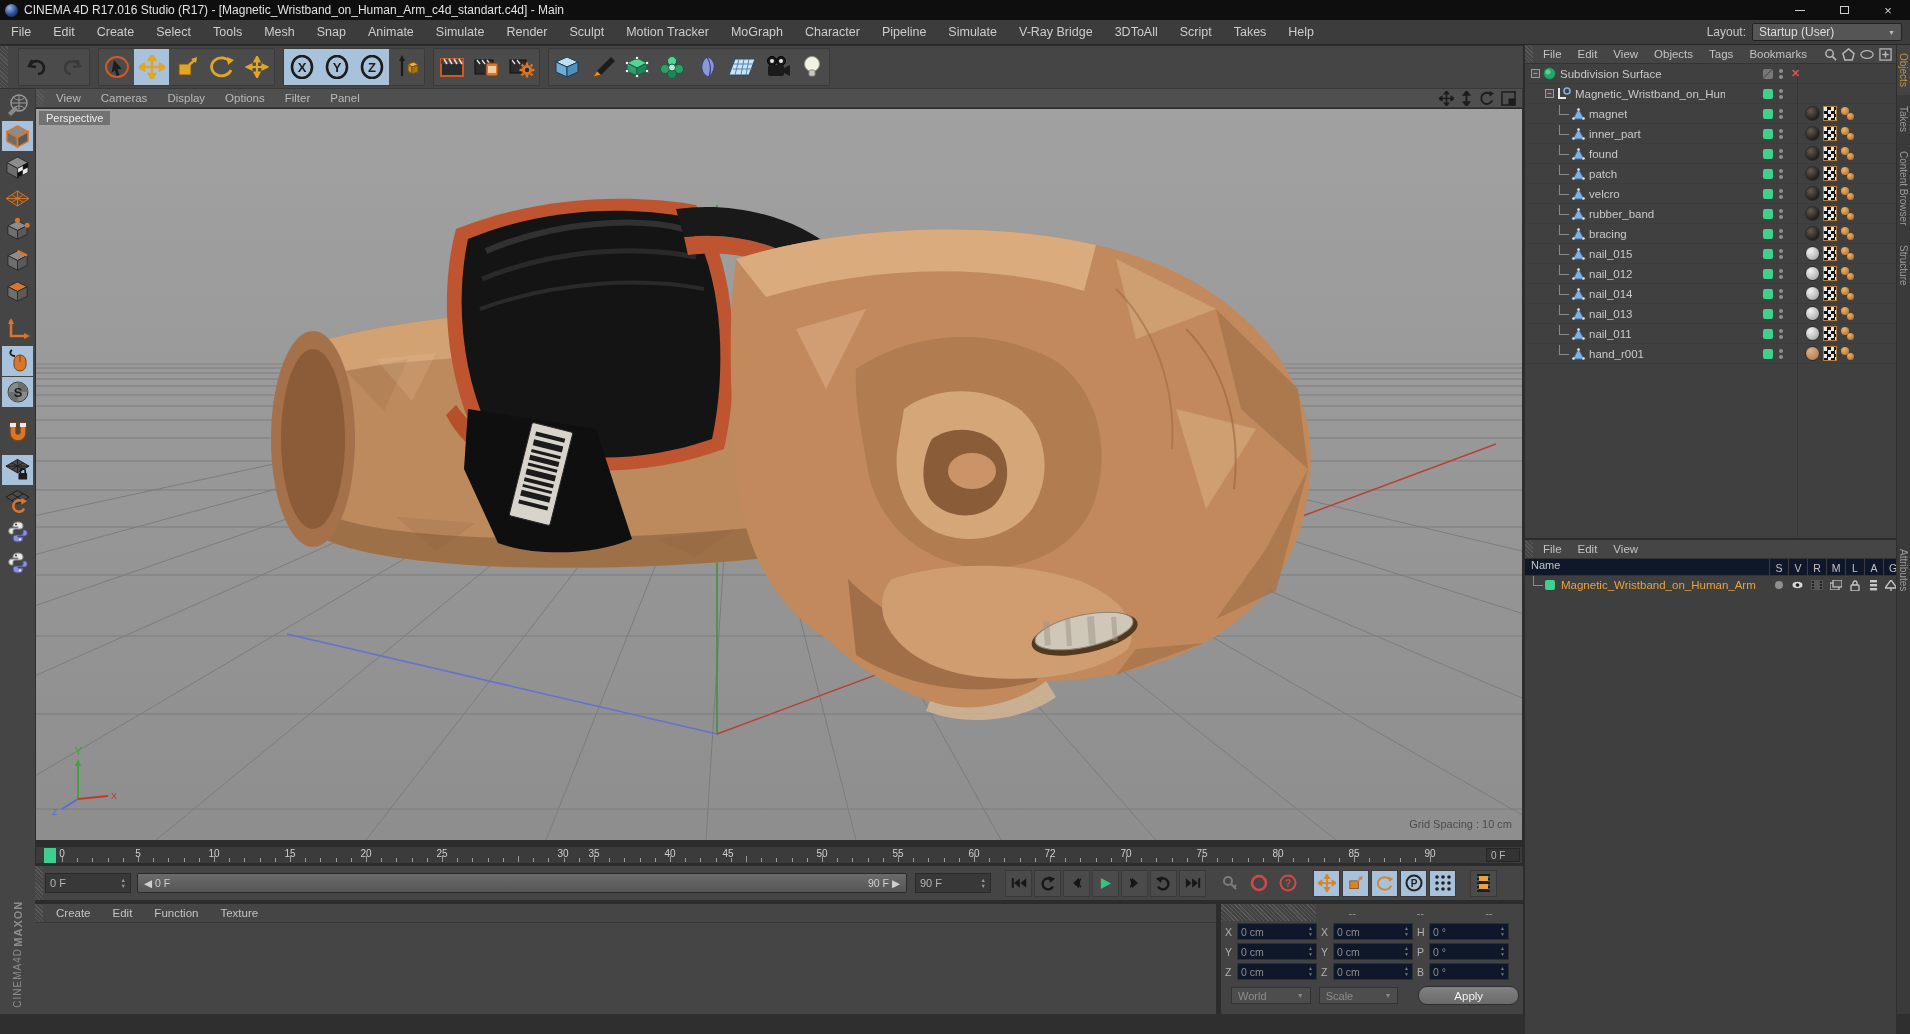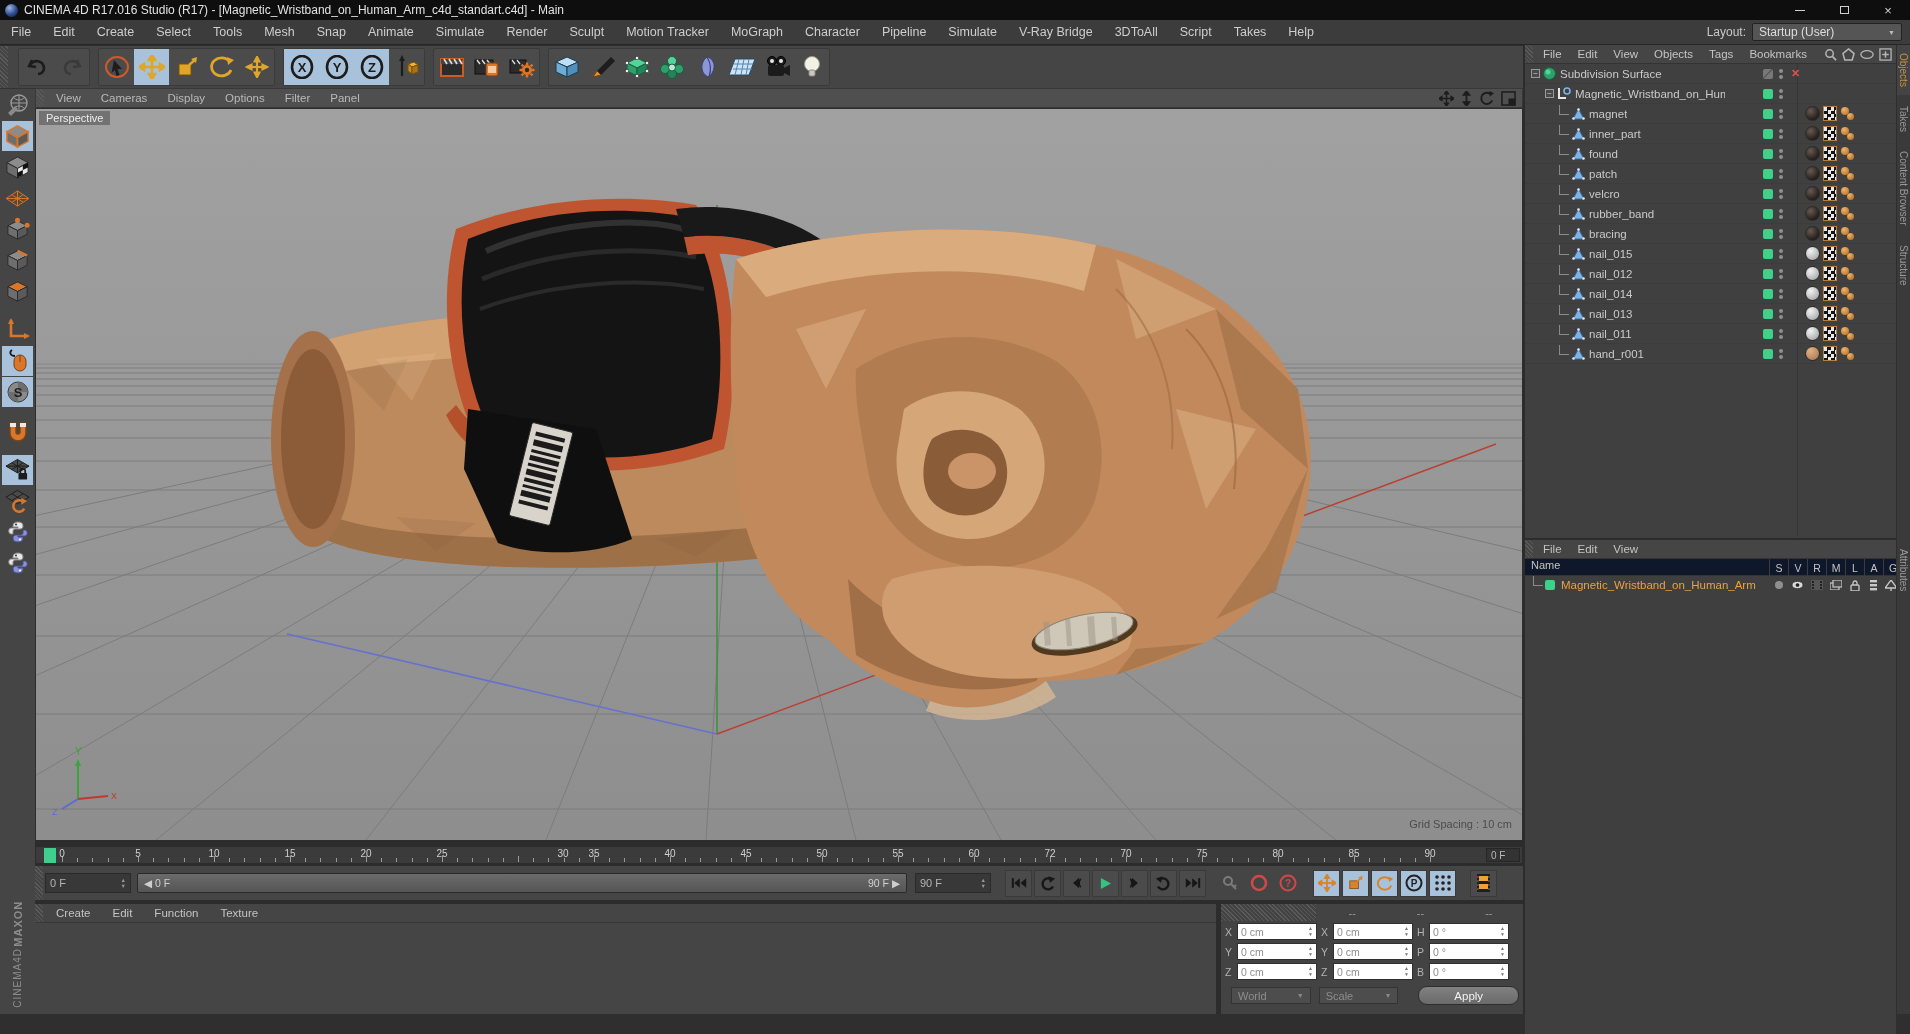--- a/index.html
+++ b/index.html
@@ -99,21 +99,21 @@
   .mat-label { font-size:11px; color:#c3c3c3; margin-top:1px; white-space:nowrap; overflow:hidden; width:44px; }
   .mat-label.sel { background:#e8a33d; color:#111; }
 
   #coords { position:absolute; left:1221px; top:903px; width:302px; height:111px; background:#434343; border-top:1px solid #2c2c2c; }
   #coords .hdr { height:17px; display:flex; align-items:center; color:#9a9a9a; font-size:11px; }
   #coords .hdr span { width:95px; text-align:center; }
   .c-grid { display:flex; gap:4px; padding:2px 4px 0 4px; }
   .c-col { display:flex; flex-direction:column; gap:3px; }
   .c-row { display:flex; align-items:center; gap:3px; }
   .c-lab { width:9px; color:#b2b2b2; font-size:10.5px; }
-  .c-inp { width:80px; height:17px; background:#ffffff; border:1px solid #303030; color:#8d8d8d;
+  .c-inp { width:80px; height:17px; background:#0f172a; border:1px solid #303030; color:#8d8d8d;
     font-size:10.5px; display:flex; align-items:center; padding:0 3px; }
   .c-inp .arrows { margin-left:auto; display:flex; flex-direction:column; font-size:5px; color:#777; line-height:1.1; }
   .c-foot { display:flex; gap:8px; padding:6px 4px 0 10px; align-items:center; }
   .c-dd { width:86px; height:17px; background:#4d4d4d; border:1px solid #333; color:#8d8d8d; font-size:11px;
     display:flex; align-items:center; padding:0 6px; }
   .c-dd .caret { margin-left:auto; font-size:7px; color:#888; }
   #apply-btn { width:110px; height:19px; border-radius:9px; background:linear-gradient(#818181,#6a6a6a);
     border:1px solid #2e2e2e; color:#f2f2f2; font-size:11.5px; display:flex; align-items:center; justify-content:center; margin-left:12px; }
 
   
@@ -824,21 +824,21 @@
         <span class="tick" style="left: 588.4px;"></span>
         <span class="tick" style="left: 603.6px;"></span>
         <span class="tick" style="left: 618.8px;"></span>
         <span class="tick major" style="left: 634px;"></span>
         <span class="tick-label" style="left: 634px;">40</span>
         <span class="tick" style="left: 649.2px;"></span>
         <span class="tick" style="left: 664.4px;"></span>
         <span class="tick" style="left: 679.6px;"></span>
         <span class="tick" style="left: 694.8px;"></span>
         <span class="tick major" style="left: 710px;"></span>
-        <span class="tick-label" style="left: 710px;">45</span>
+        <span class="tick-label" style="left: 692px;">45</span>
         <span class="tick" style="left: 725.2px;"></span>
         <span class="tick" style="left: 740.4px;"></span>
         <span class="tick" style="left: 755.6px;"></span>
         <span class="tick" style="left: 770.8px;"></span>
         <span class="tick major" style="left: 786px;"></span>
         <span class="tick-label" style="left: 786px;">50</span>
         <span class="tick" style="left: 801.2px;"></span>
         <span class="tick" style="left: 816.4px;"></span>
         <span class="tick" style="left: 831.6px;"></span>
         <span class="tick" style="left: 846.8px;"></span>

